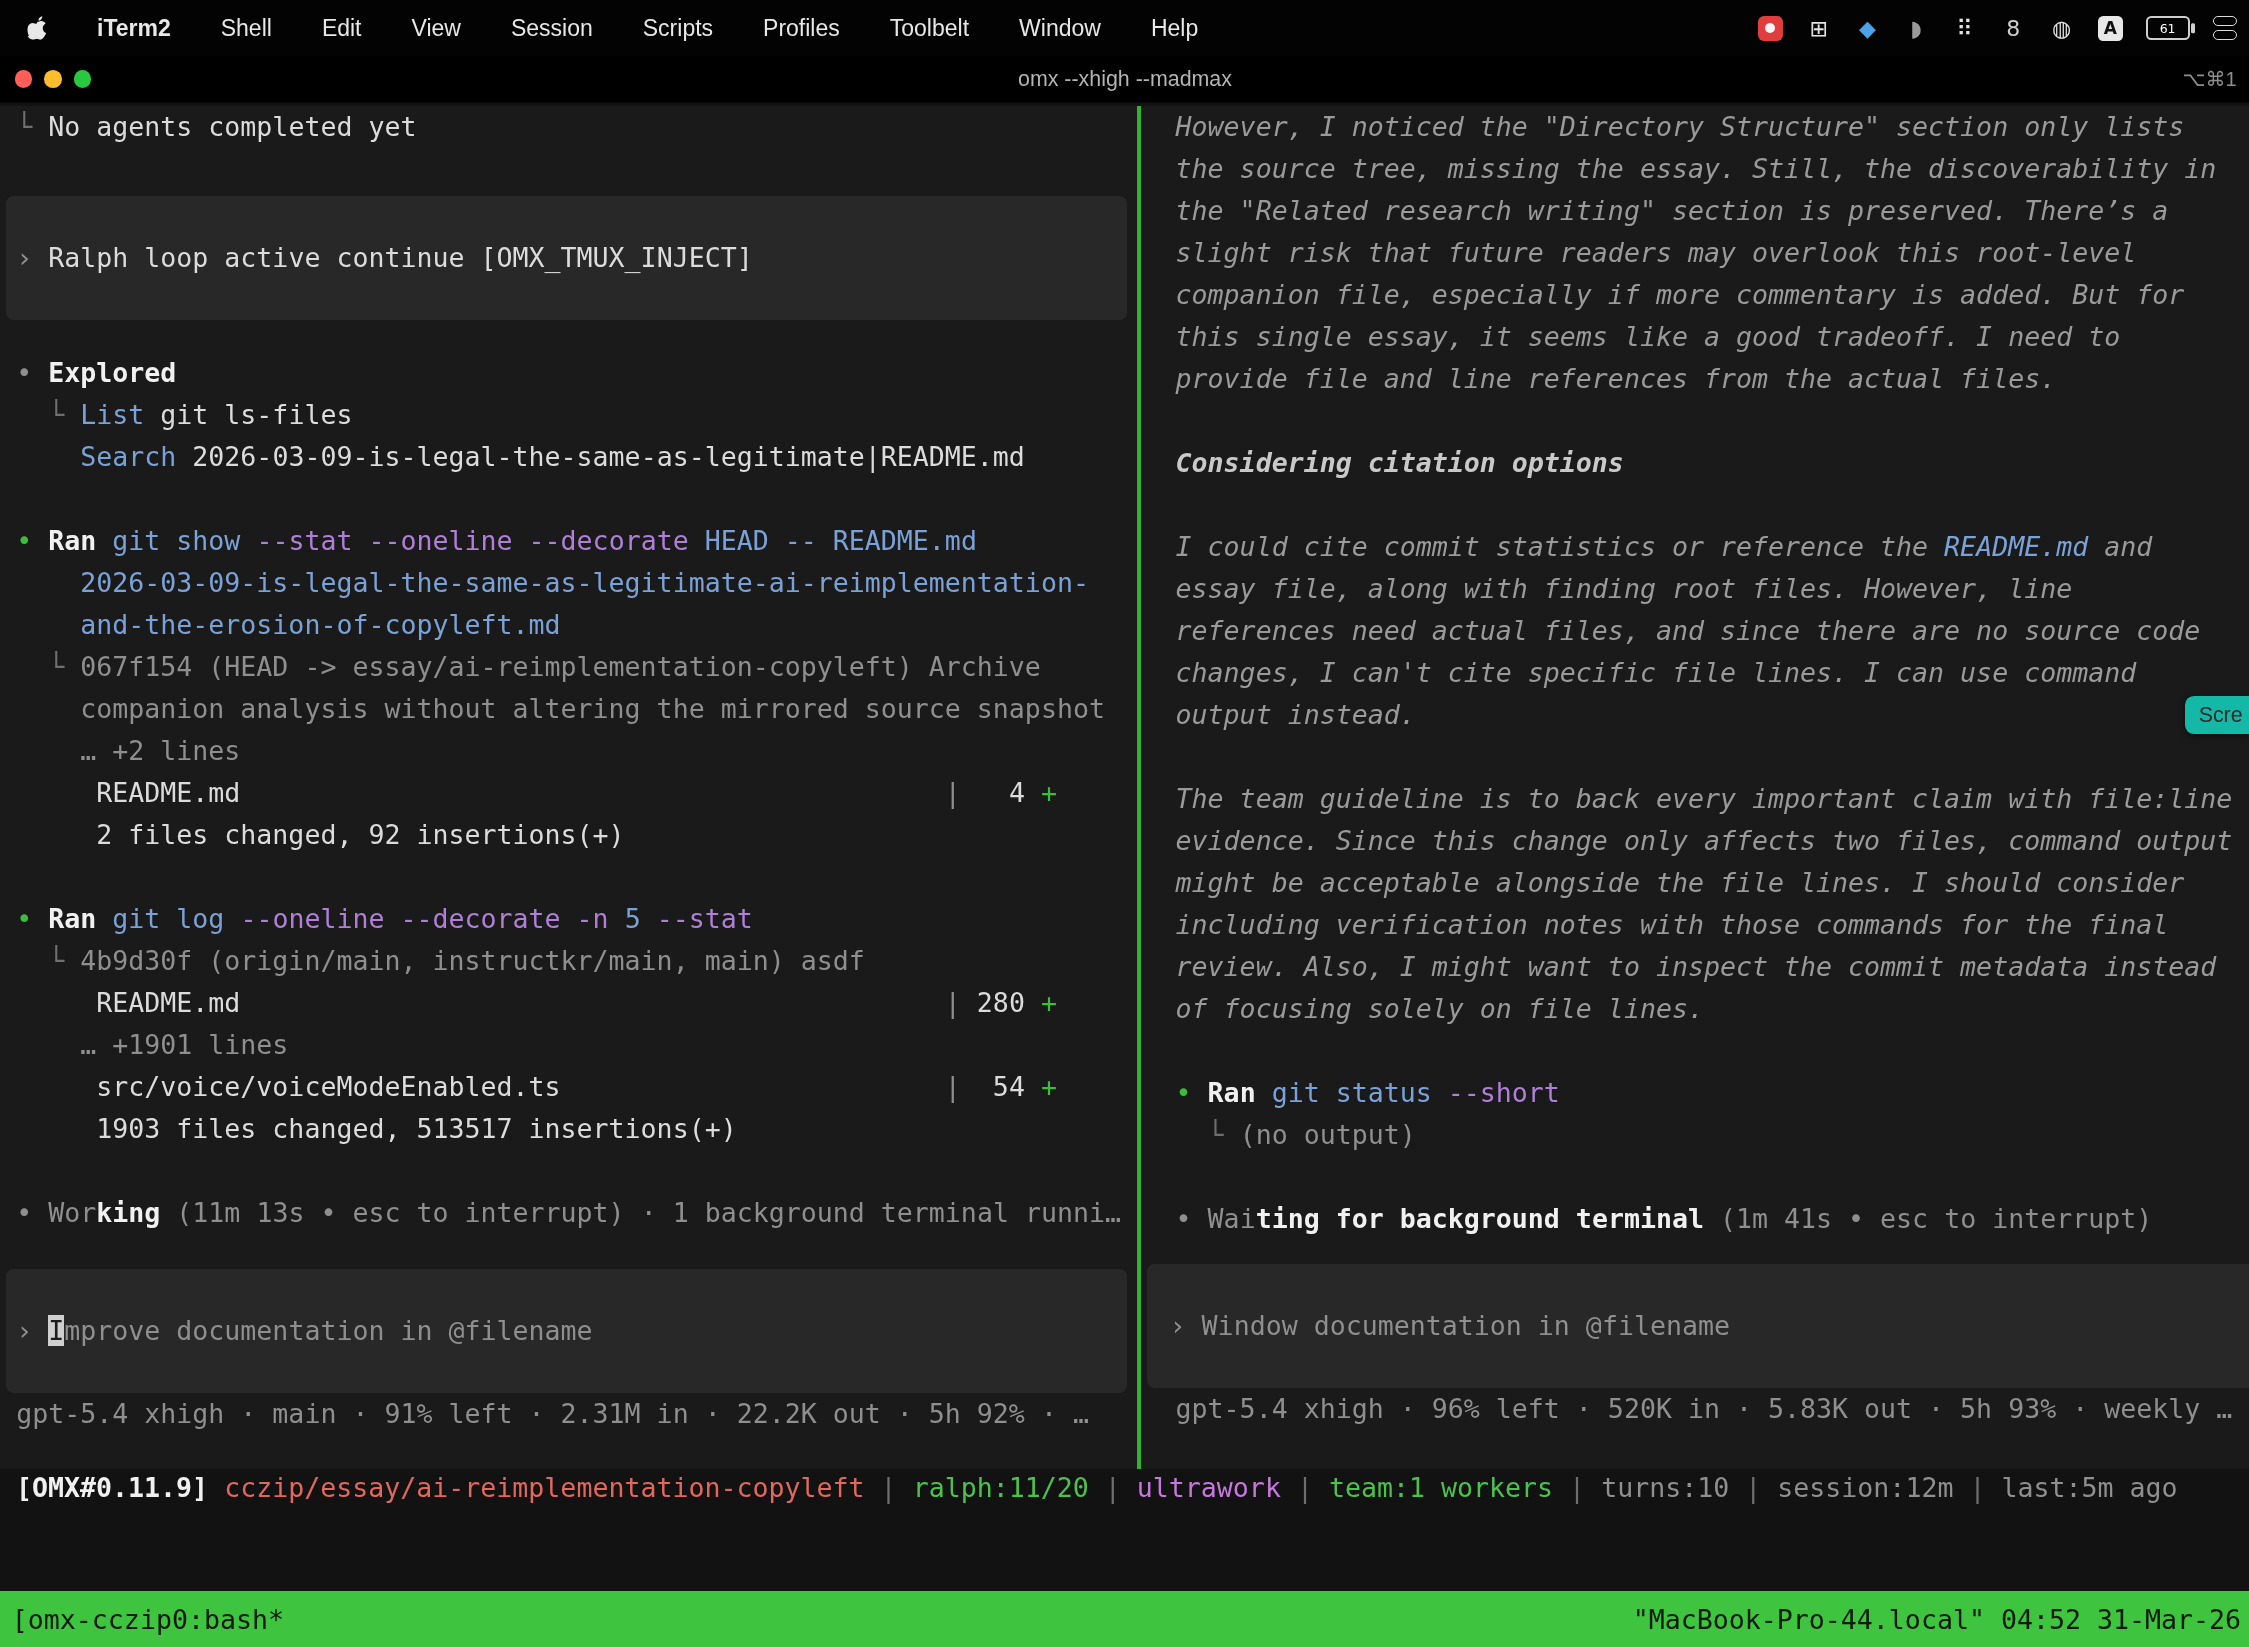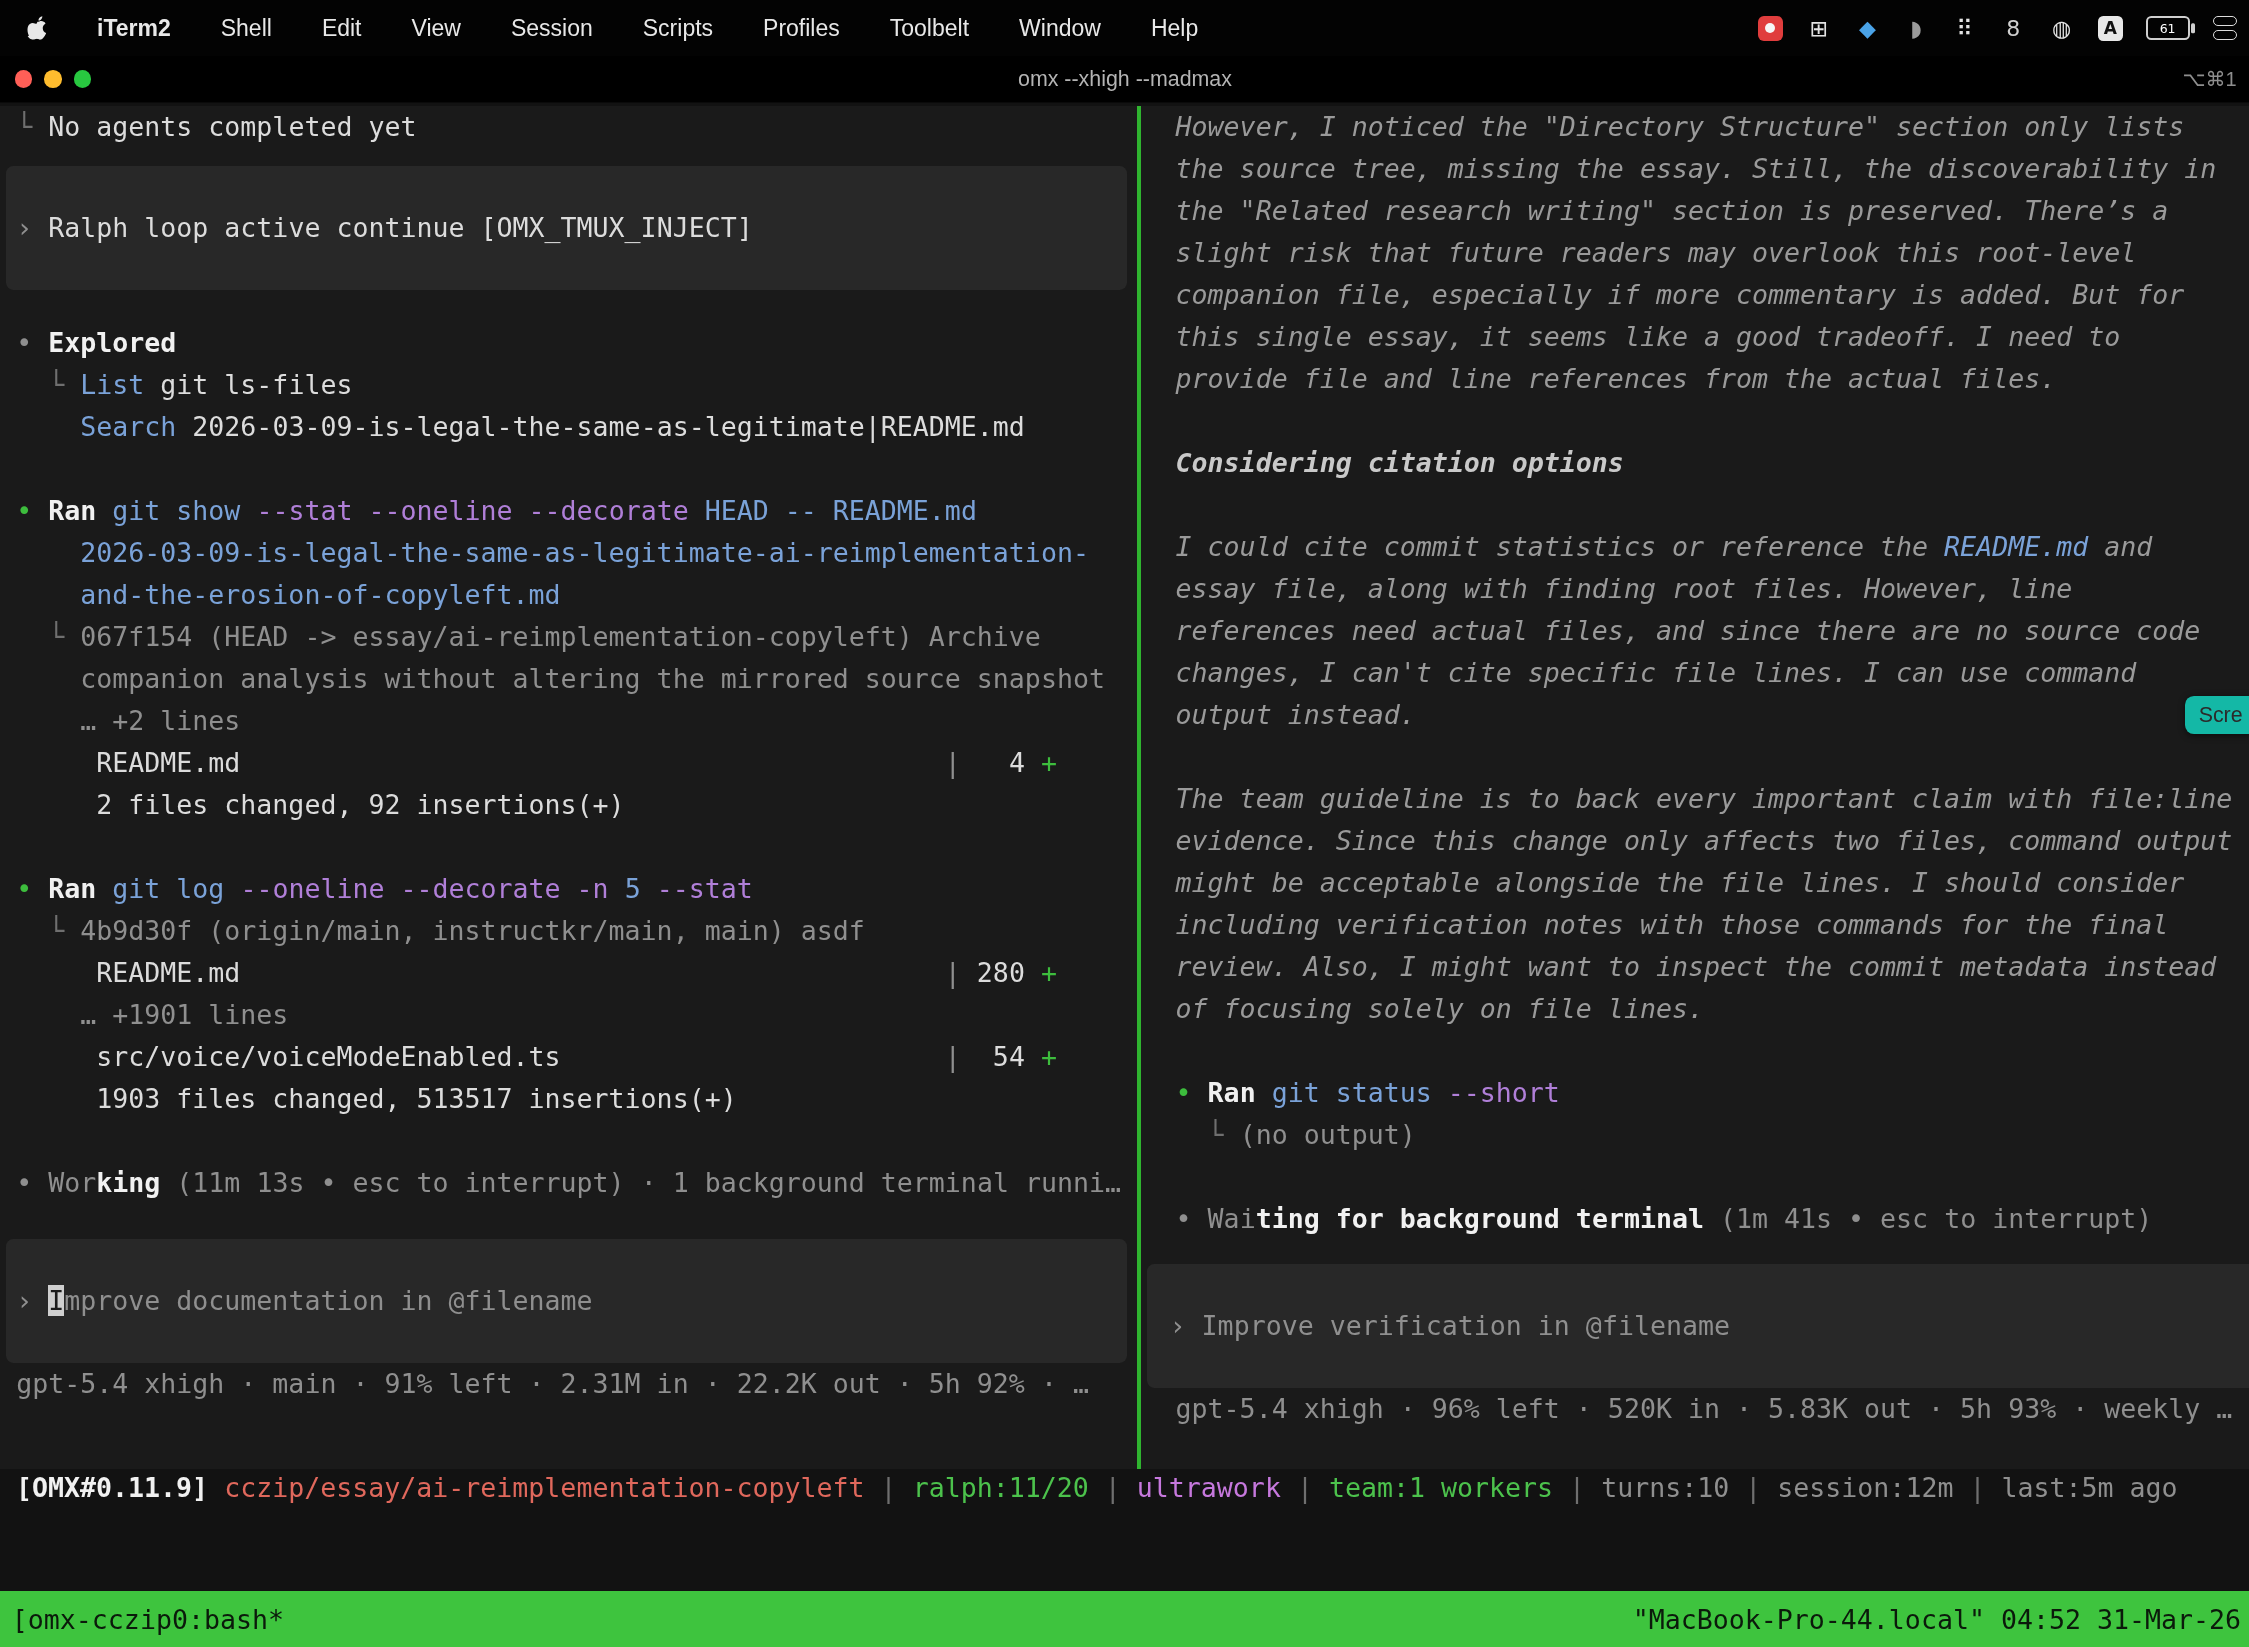--- a/index.html
+++ b/index.html
@@ -45,21 +45,21 @@
   .pane.left{width:1137px;padding-left:5.9px;box-sizing:border-box}
   .pane.right{flex:1;padding-left:5.9px;box-sizing:border-box}
   .divider{width:3.7px;height:100%;background:#2fb42f}
 
   .tline{height:42px;line-height:42px;font-size:26.6px;white-space:pre;color:#dcdcdc;overflow:hidden}
   .pane.left .tline{padding-left:10.3px}
   .pane.right .tline{padding-left:29px}
 
   .tbox{background:#282828;border-radius:7.4px;padding:41px 0}
   .pane.right .tbox{border-radius:7.4px 0 0 7.4px}
-  .ralph-box{margin-top:18px;margin-bottom:32px;margin-right:10.3px}
+  .ralph-box{margin-top:48px;margin-bottom:32px;margin-right:10.3px}
   .input-left{margin-top:35px;margin-right:10.3px}
   .input-right{margin-top:24px}
   .tbox .tline{padding-left:10.3px}
   .pane.right .tbox .tline{padding-left:23px}
 
   
   .w{color:#dcdcdc}
   .b{color:#f1f1f1;font-weight:bold}
   .dim{color:#8f8f8f}
   .dim2{color:#6f6f6f}
@@ -213,21 +213,21 @@
         <div class="tline"><span class="it">review. Also, I might want to inspect the commit metadata instead</span></div>
         <div class="tline"><span class="it">of focusing solely on file lines.</span></div>
         <div class="tline"></div>
         <div class="tline"><span class="grn">• </span><span class="b">Ran</span><span class="w"> </span><span class="blue">git status</span><span class="w"> </span><span class="pur">--short</span></div>
         <div class="tline"><span class="dim2">  └ </span><span class="dim">(no output)</span></div>
         <div class="tline"></div>
         <div class="tline"><span class="dim">• </span><span class="dim">Wai</span><span class="b">ting for background terminal </span><span class="dim">(1m 41s • esc to interrupt)</span></div>
       </div>
     <div class="tbox input-right">
       <div>
-          <div class="tline"><span class="dim">› </span><span class="dim">Improve verification in @filename</span></div>
+          <div class="tline"><span class="dim">› </span><span class="dim">Window documentation in @filename</span></div>
         </div>
     </div>
     <div>
         <div class="tline"><span class="dim">gpt-5.4 xhigh · 96% left · 520K in · 5.83K out · 5h 93% · weekly …</span></div>
       </div>
   </div>
 
 </div>
 
 <div class="bottom">

